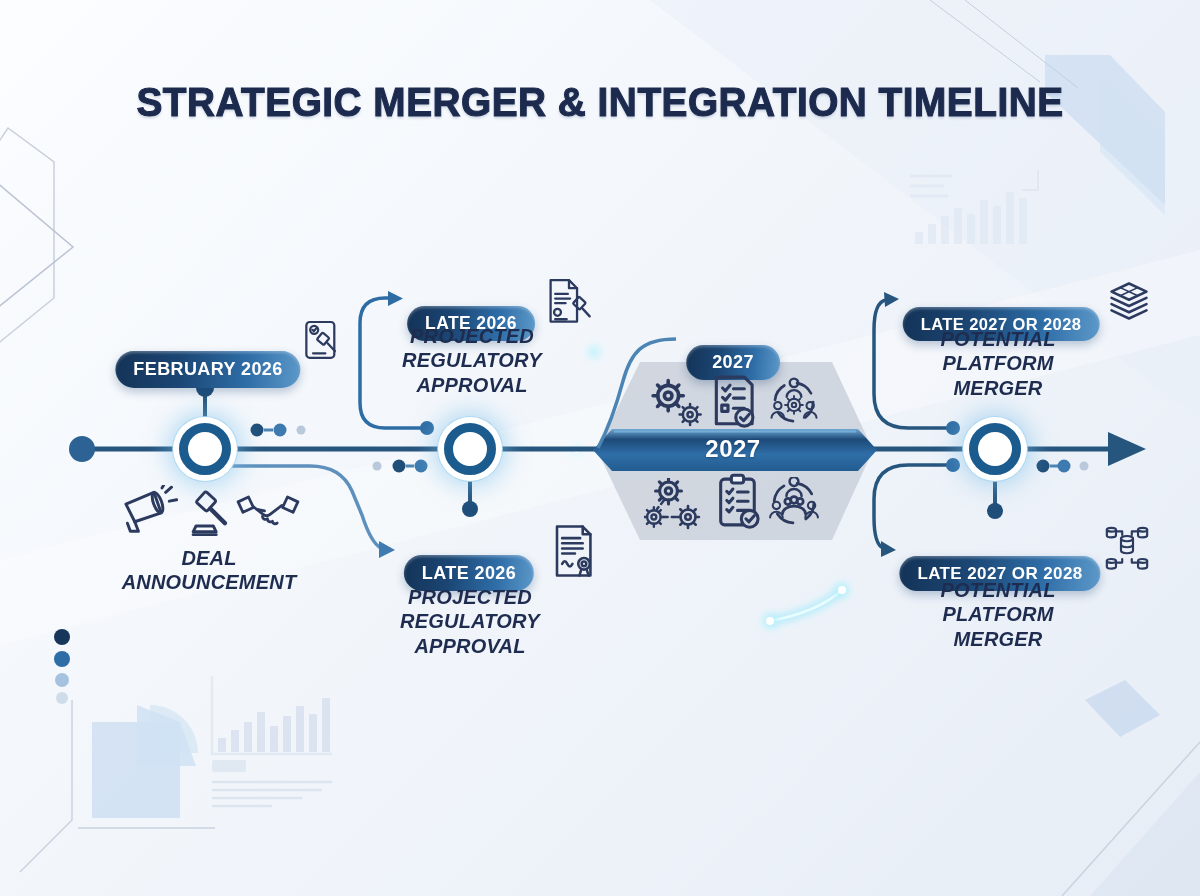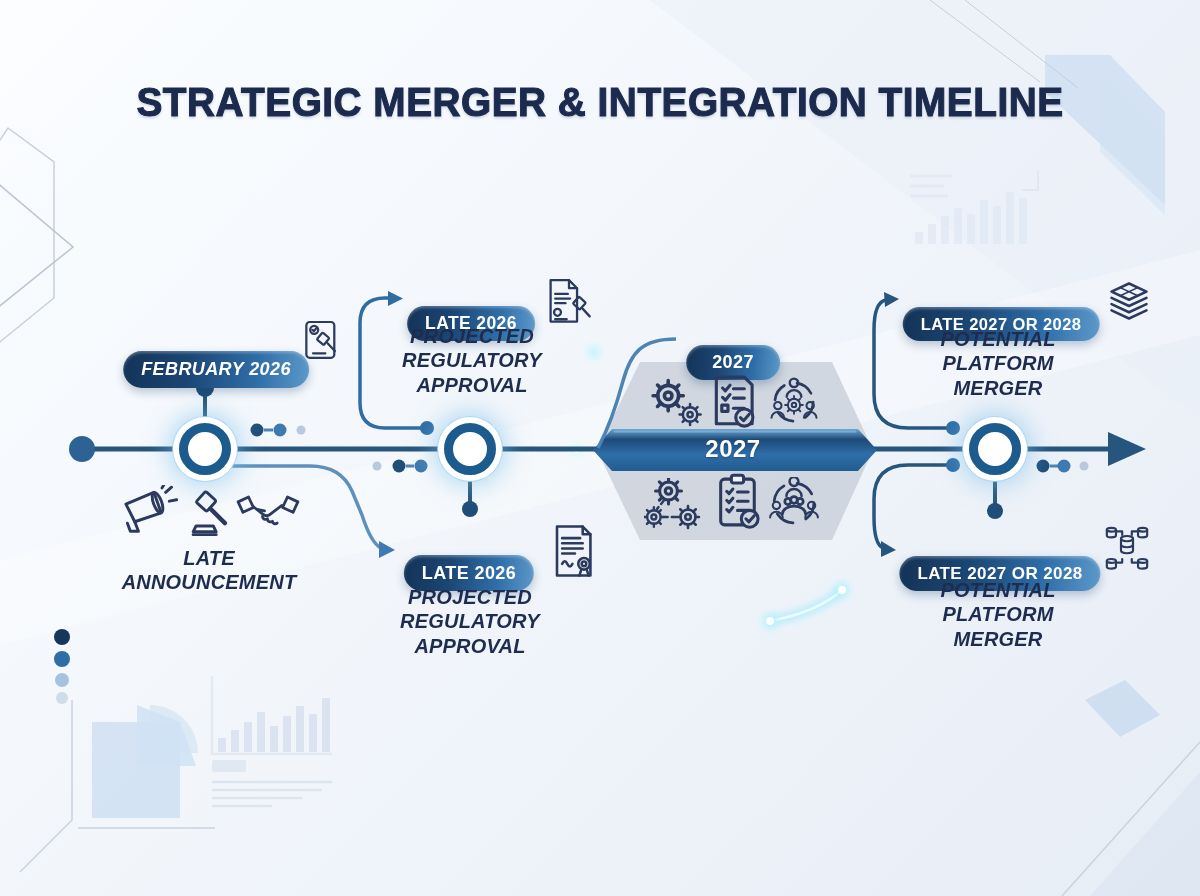--- a/index.html
+++ b/index.html
@@ -219,30 +219,30 @@
       <circle cx="1084" cy="466" r="4.5" fill="#b9c9db"></circle>
     </g>
   </svg>
 
   <div class="title">STRATEGIC MERGER &amp; INTEGRATION TIMELINE</div>
 
   <div class="node" style="left:179px;top:423px;"></div>
   <div class="node" style="left:444px;top:423px;"></div>
   <div class="node" style="left:969px;top:423px;"></div>
 
-  <div class="pill" style="left:216px;top:327px;height:37px;font-style:italic;">FEBRUARY 2026</div>
+  <div class="pill" style="left:208px;top:327px;height:37px;">FEBRUARY 2026</div>
   <div class="pill" style="left:471px;top:282px;height:35px;font-size:17.5px;">LATE 2026</div>
   <div class="pill" style="left:469px;top:531px;">LATE 2026</div>
   <div class="pill" style="left:733px;top:321px;height:35px;padding:0 26px;">2027</div>
   <div class="pill" style="left:1001px;top:283px;height:34px;font-size:16.5px;">LATE 2027 OR 2028</div>
   <div class="pill" style="left:1000px;top:532px;height:35px;font-size:17px;">LATE 2027 OR 2028</div>
 
   <div class="band-label" style="left:733px;top:435px;width:120px;">2027</div>
 
-  <div class="label" style="left:209px;top:546px;width:220px;">LATE ANNOUNCEMENT</div>
+  <div class="label" style="left:209px;top:546px;width:220px;">DEAL ANNOUNCEMENT</div>
   <div class="label" style="left:472px;top:324px;width:170px;">PROJECTED REGULATORY APPROVAL</div>
   <div class="label" style="left:470px;top:585px;width:170px;">PROJECTED REGULATORY APPROVAL</div>
   <div class="label" style="left:998px;top:327px;width:150px;">POTENTIAL PLATFORM MERGER</div>
   <div class="label" style="left:998px;top:578px;width:150px;">POTENTIAL PLATFORM MERGER</div>
 
   <div class="icon" style="left:303px;top:319px;">
     <svg width="38" height="44" viewBox="0 0 34 38" fill="none" stroke="#2b3a5e" stroke-width="2" stroke-linecap="round" stroke-linejoin="round">
       <rect x="3" y="2" width="25" height="32" rx="3"></rect>
       <circle cx="10" cy="9" r="3.6"></circle>
       <path d="M 8.4 9 l 1.3 1.3 2.3 -2.8"></path>

